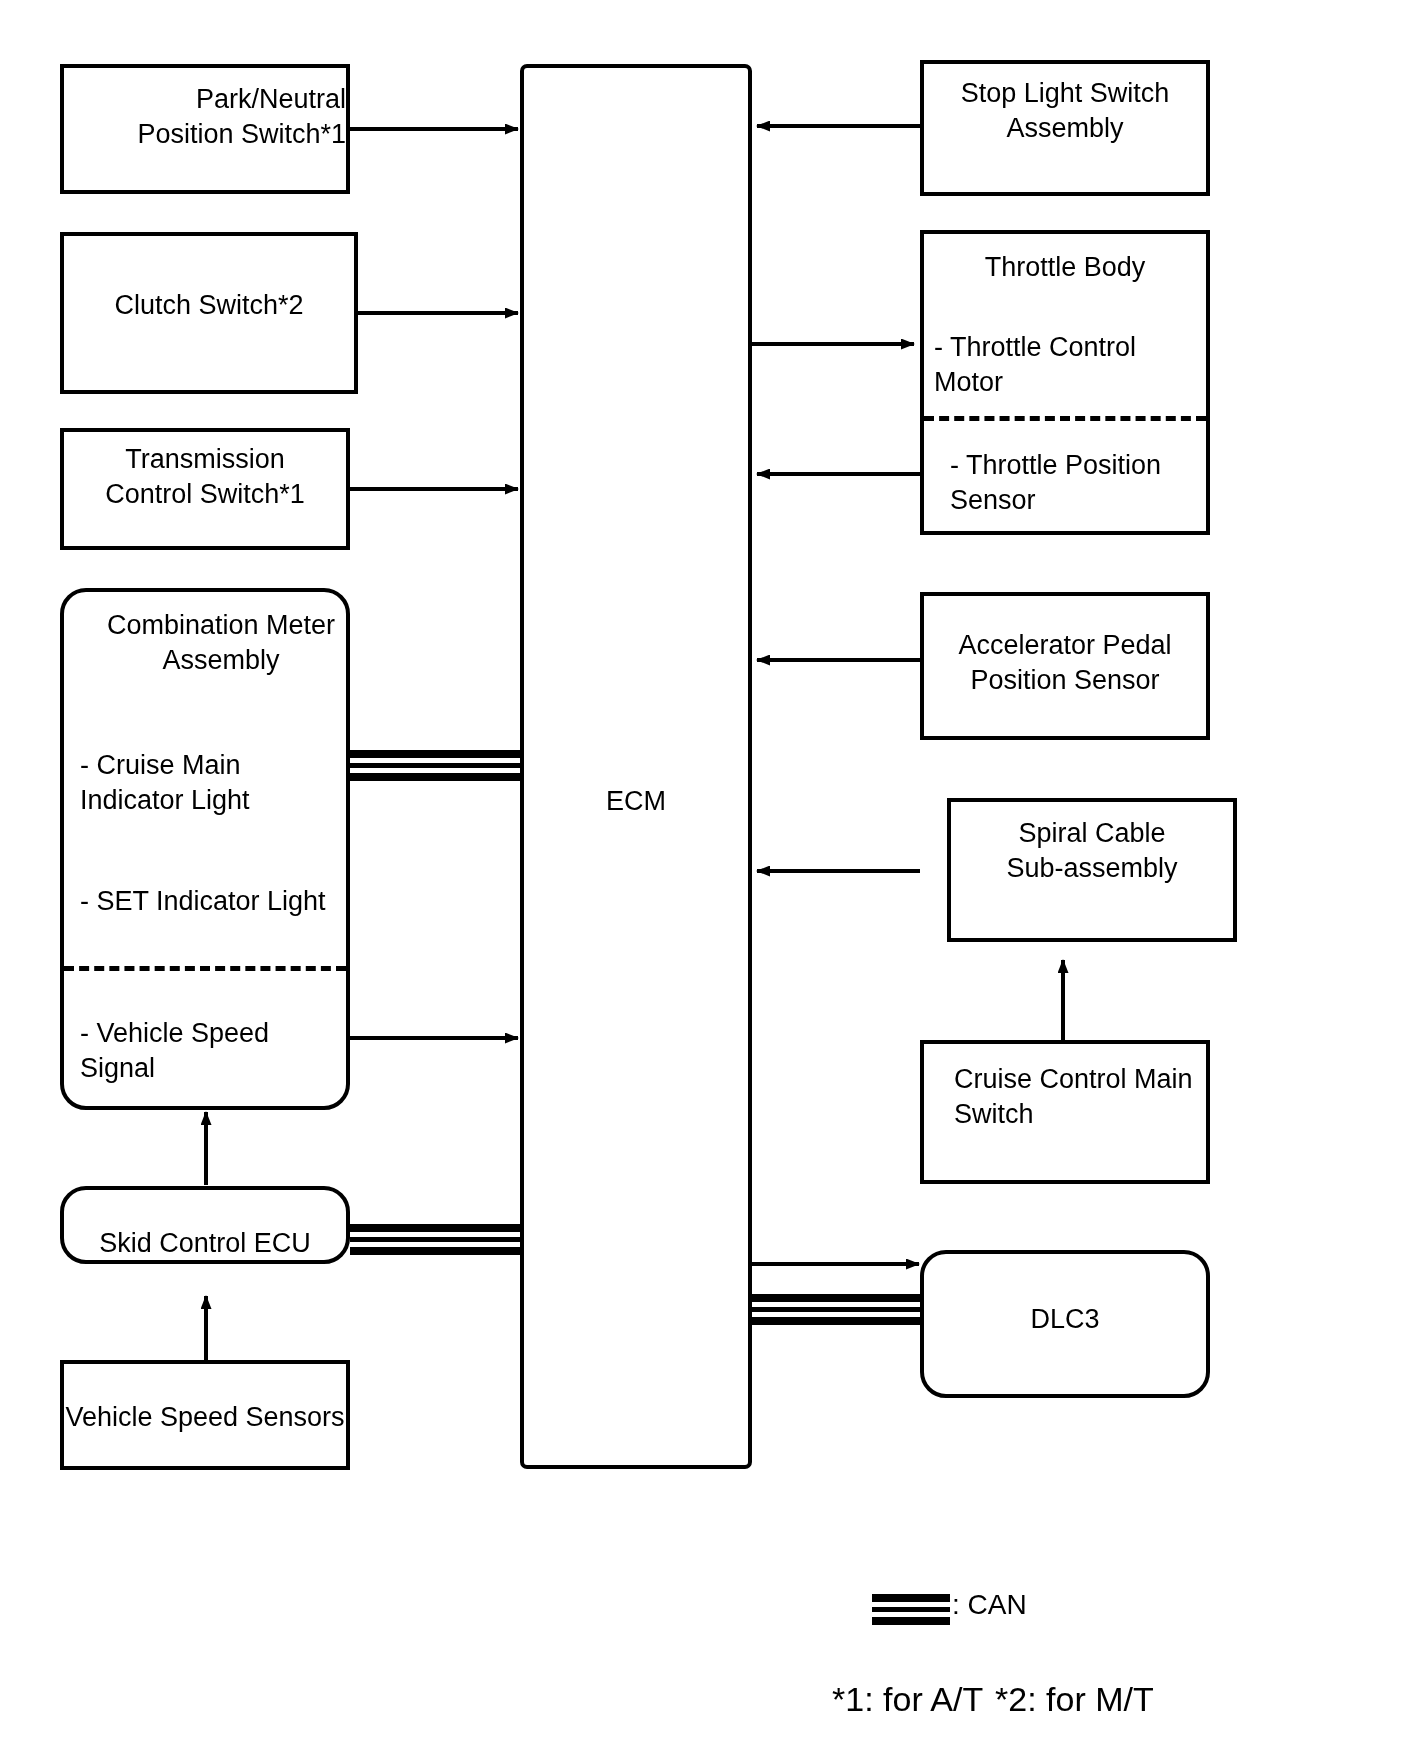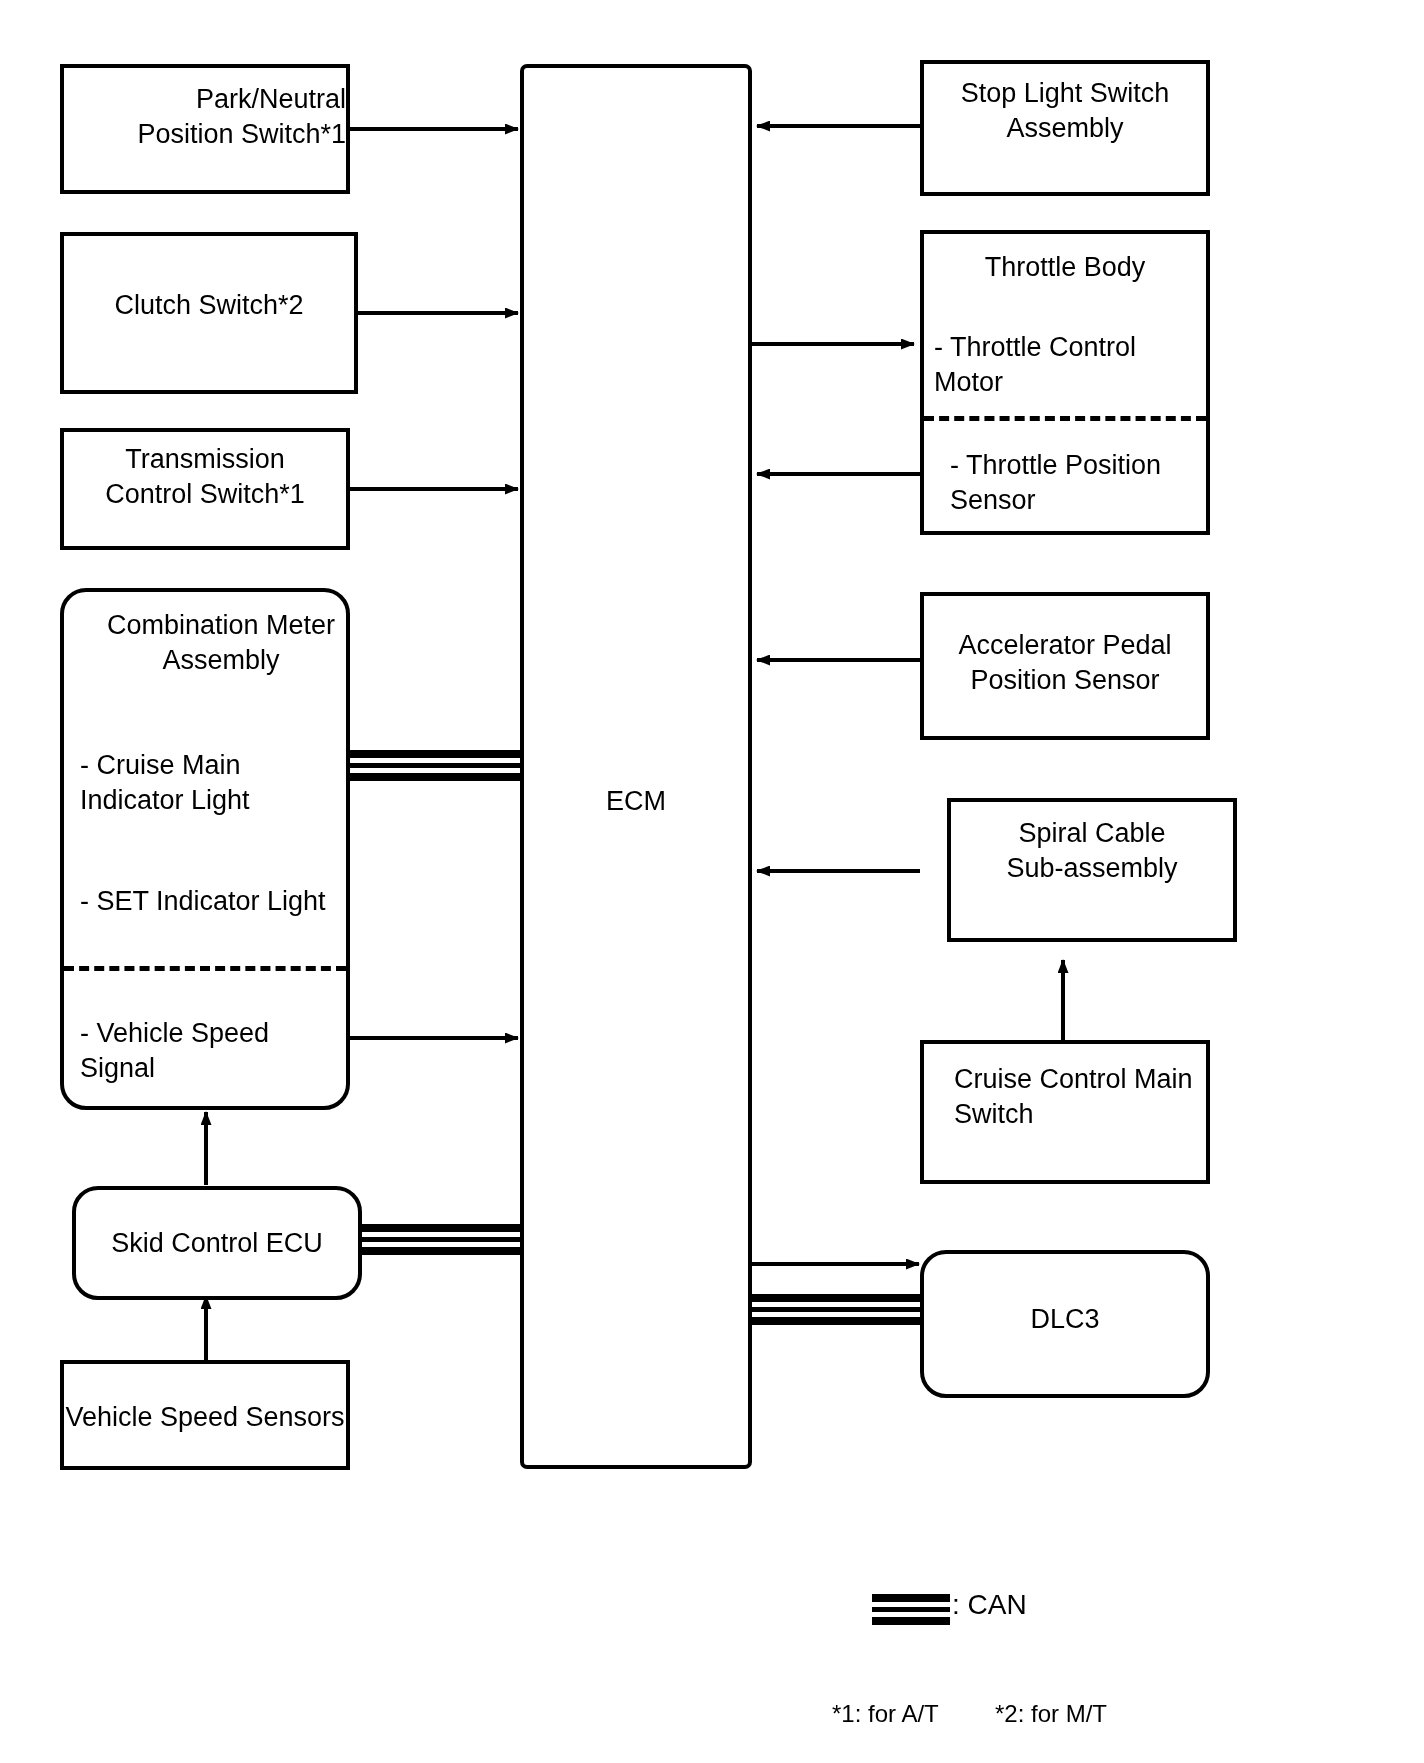--- a/index.html
+++ b/index.html
@@ -15,21 +15,21 @@
   .dashdiv{position:absolute;border-top:5px dashed #000;}
 
   svg.wires{position:absolute;left:0;top:0;width:1424px;height:1763px;pointer-events:none;}
 
   .can{position:absolute;}
   .can i{display:block;background:#000;}
   .can i.thick{height:8px;}
   .can i.gap{height:5px;background:transparent;}
 
   .legend-txt{position:absolute;font-size:28px;white-space:nowrap;}
-  .foot{position:absolute;font-size:24px;white-space:nowrap;margin-top:20px;}
+  .foot{position:absolute;font-size:34px;white-space:nowrap;}
 </style>
 </head>
 <body>
 
 <div id="stage">
 
   <svg class="wires" viewBox="0 0 1424 1763">
     <defs>
       <marker id="ah" markerWidth="14" markerHeight="11" refX="13" refY="5.5" orient="auto" markerUnits="userSpaceOnUse">
         <path d="M0,0 L14,5.5 L0,11 z" fill="#000"></path>
@@ -110,21 +110,21 @@
   <div class="node rounded" style="left:60px;top:588px;width:290px;height:522px;">
     <div class="txt lft" style="top:16px;padding-left:32px;text-align:center;">Combination Meter
 Assembly</div>
     <div class="txt lft" style="top:156px;padding-left:16px;">- Cruise Main
   Indicator Light</div>
     <div class="txt lft" style="top:292px;padding-left:16px;">- SET Indicator Light</div>
     <div class="dashdiv" style="left:0;right:0;top:374px;"></div>
     <div class="txt lft" style="top:424px;padding-left:16px;">- Vehicle Speed Signal</div>
   </div>
 
-  <div class="node rounded" style="left:72px;top:1186px;width:290px;height:114px;">
+  <div class="node rounded" style="left:60px;top:1186px;width:290px;height:78px;">
     <div class="txt ctr" style="top:36px;">Skid Control ECU</div>
   </div>
 
   <div class="node" style="left:60px;top:1360px;width:290px;height:110px;">
     <div class="txt ctr" style="top:36px;">Vehicle Speed Sensors</div>
   </div>
 
   <div class="node" style="left:920px;top:60px;width:290px;height:136px;">
     <div class="txt ctr" style="top:12px;">Stop Light Switch
 Assembly</div>

